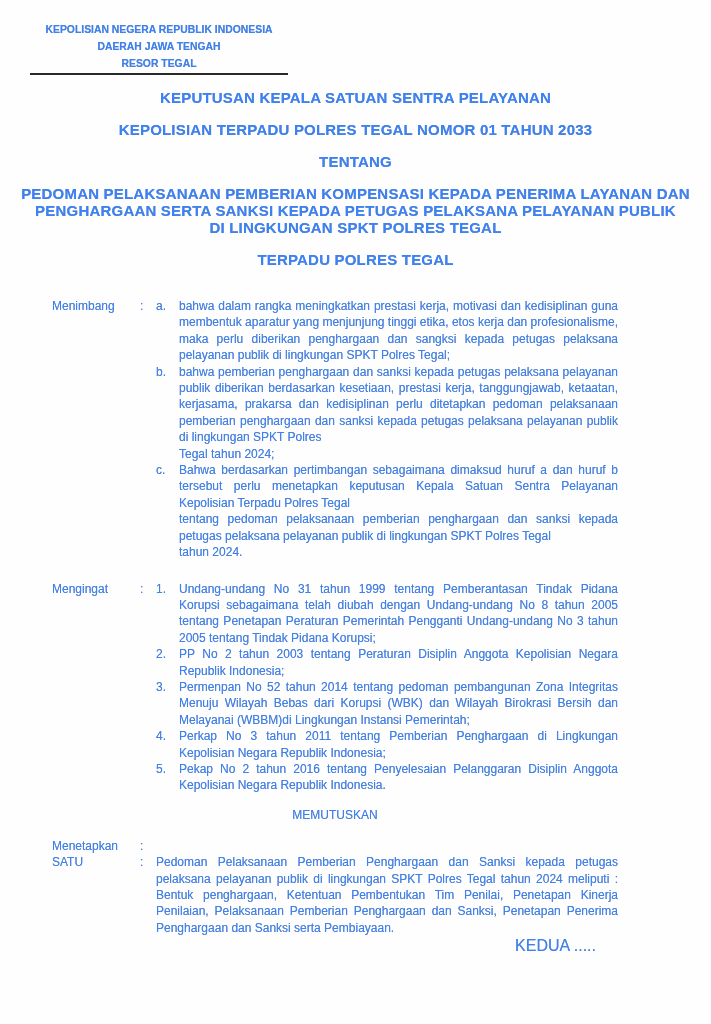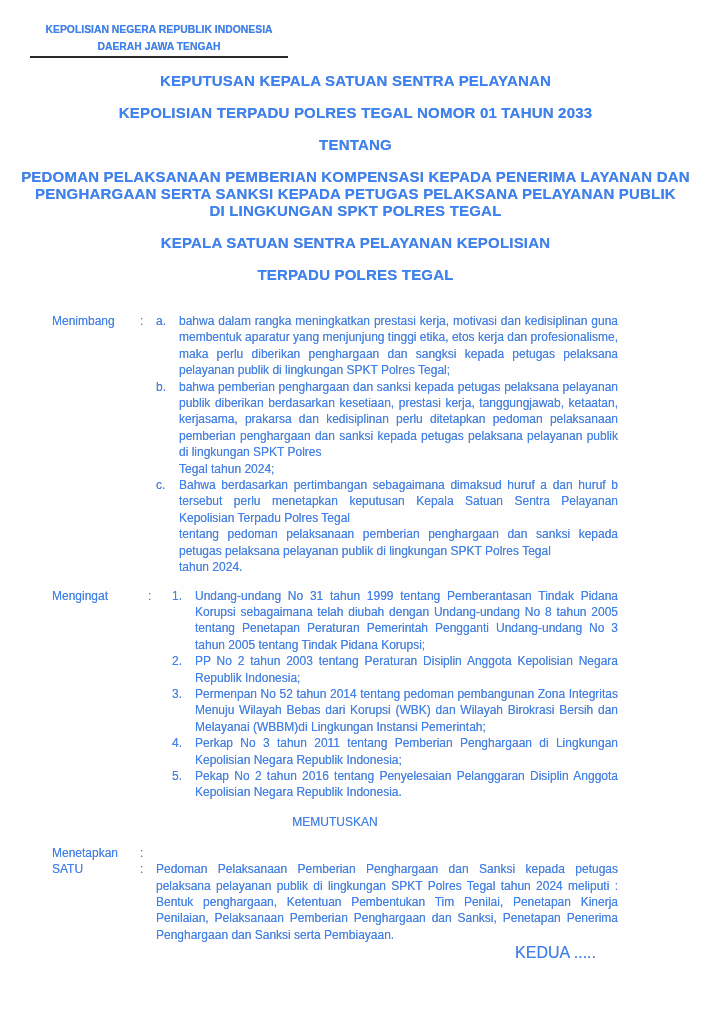--- a/index.html
+++ b/index.html
@@ -45,21 +45,21 @@
     white-space: pre-line;
   }
 
   
   .clauses { margin: 30px 93px 0 52px; font-size: 12px; line-height: 16.4px; }
   .clause {
     display: grid;
     grid-template-columns: 88px 16px 1fr;
     align-items: start;
   }
-  .clause + .clause { margin-top: 12px; gap: 8px; }
+  .clause + .clause { margin-top: 20px; }
   .clause-label, .clause-colon { line-height: 16.4px; }
   .item {
     display: grid;
     grid-template-columns: 23px 1fr;
     align-items: start;
   }
   .item-marker { line-height: 16.4px; }
   .item-text {
     text-align: justify;
     white-space: pre-line;
@@ -90,30 +90,30 @@
   }
 </style>
 </head>
 <body>
 
 <div class="page">
 
   <header class="letterhead">
     <div>KEPOLISIAN NEGERA REPUBLIK INDONESIA</div>
     <div>DAERAH JAWA TENGAH</div>
+    <div>RESOR TEGAL</div>
   </header>
 
   <section class="title-block">
     <p>KEPUTUSAN KEPALA SATUAN SENTRA PELAYANAN</p>
     <p>KEPOLISIAN TERPADU POLRES TEGAL NOMOR 01 TAHUN 2033</p>
     <p>TENTANG</p>
     <p>PEDOMAN PELAKSANAAN PEMBERIAN KOMPENSASI KEPADA PENERIMA LAYANAN DAN
 PENGHARGAAN SERTA SANKSI KEPADA PETUGAS PELAKSANA PELAYANAN PUBLIK
 DI LINGKUNGAN SPKT POLRES TEGAL</p>
-    <p>KEPALA SATUAN SENTRA PELAYANAN KEPOLISIAN</p>
     <p>TERPADU POLRES TEGAL</p>
   </section>
 
   <section class="clauses">
 
     <div class="clause">
       <div class="clause-label">Menimbang</div>
       <div class="clause-colon">:</div>
       <div class="clause-items">
 

